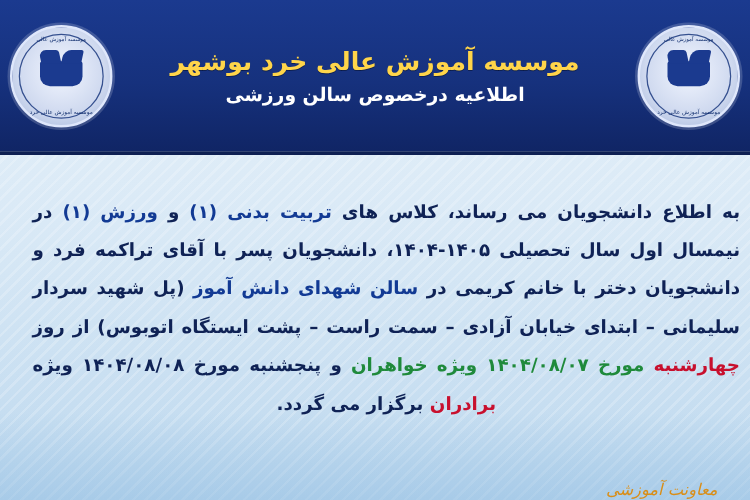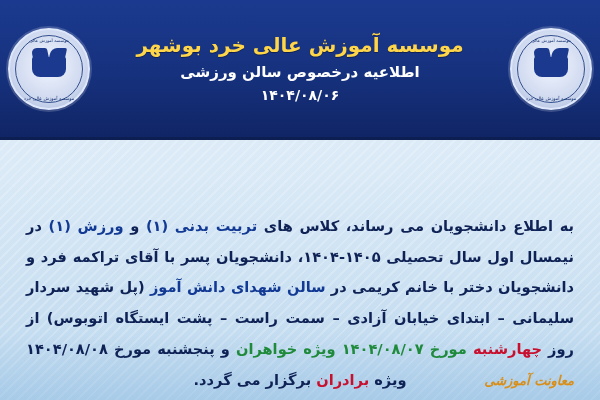--- a/index.html
+++ b/index.html
@@ -32,21 +32,21 @@
       rgba(255,255,255,0.20) 2px,
       rgba(255,255,255,0) 2px,
       rgba(255,255,255,0) 7px);
     pointer-events: none;
   }
 
   
   .header {
     position: relative;
     z-index: 3;
-    height: 140px;
+    height: 124px;
     background: linear-gradient(180deg, #1b3a8f 0%, #16317d 55%, #102565 100%);
     border-bottom: 3px solid #0d1f52;
     display: flex;
     align-items: center;
     justify-content: space-between;
     padding: 0 8px;
     box-sizing: border-box;
   }
   .logo {
     width: 78px;
@@ -130,45 +130,44 @@
     font-size: 14px;
     font-weight: bold;
     line-height: 1.6;
     letter-spacing: .5px;
   }
 
   
   .body-area {
     position: relative;
     z-index: 3;
-    padding: 16px 26px 0 26px;
+    padding: 16px 8px 0 26px;
     box-sizing: border-box;
-    margin-top: 40px;
   }
   .paragraph {
     font-size: 14.6px;
     line-height: 2.12;
     color: #0f2255;
     text-align: justify;
     text-align-last: center;
     font-weight: bold;
   }
   .hl-blue   { color: #123a94; }
   .hl-red    { color: #c8102e; }
   .hl-green  { color: #1f8a3b; }
   .hl-dark   { color: #0f2255; }
 
   .signature {
     position: absolute;
-    bottom: 12px;
+    bottom: 0;
     right: 26px;
     z-index: 4;
     color: #d98e18;
     font-size: 13px;
-    font-weight: bold;
+    font-weight: normal;
     font-style: italic;
   }
 
   
   .wave {
     position: absolute;
     left: 0;
     right: 0;
     bottom: 0;
     height: 70px;
@@ -187,21 +186,20 @@
     <div class="logo">
       <div class="ring"></div>
       <div class="arc-top">موسسه آموزش عالی</div>
       <div class="book"></div>
       <div class="caption">موسسه آموزش عالی خرد</div>
     </div>
 
     <div class="header-text">
       <div class="title-main">موسسه آموزش عالی خرد بوشهر</div>
       <div class="title-sub">اطلاعیه درخصوص سالن ورزشی</div>
-      <div class="title-date">۱۴۰۴/۰۸/۰۶</div>
     </div>
 
     <div class="logo">
       <div class="ring"></div>
       <div class="arc-top">موسسه آموزش عالی</div>
       <div class="book"></div>
       <div class="caption">موسسه آموزش عالی خرد</div>
     </div>
 
   </div>

